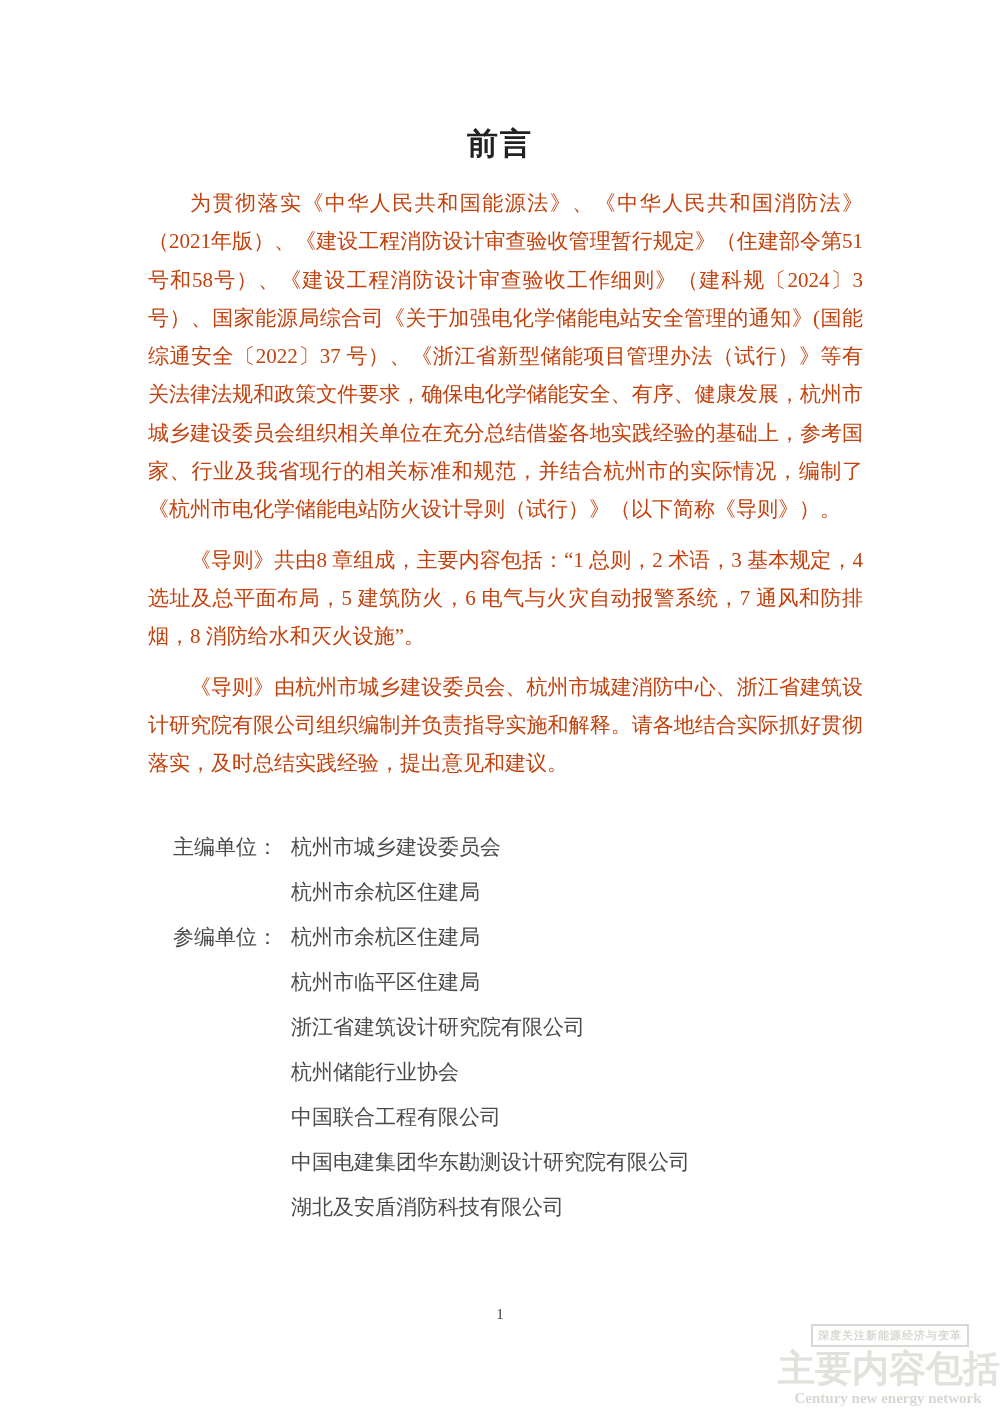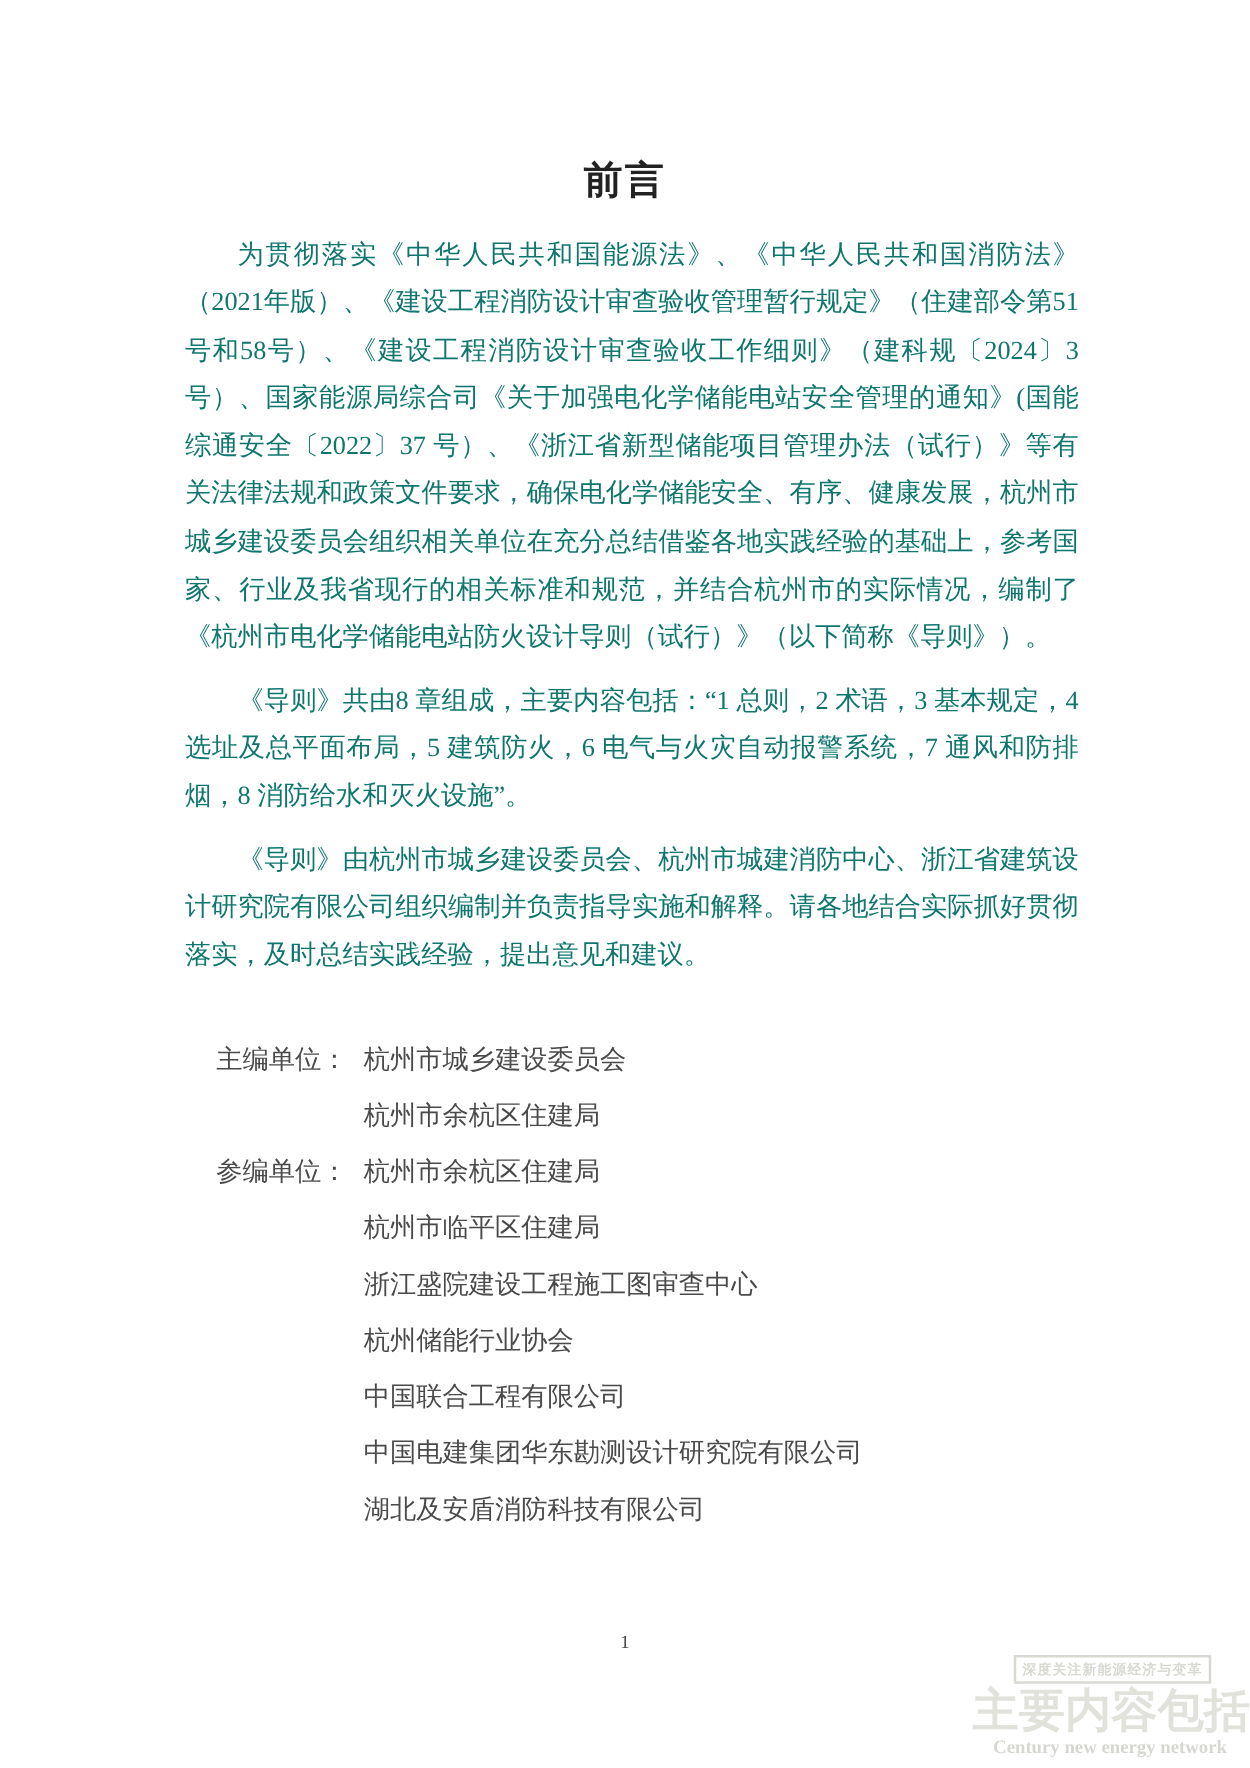--- a/index.html
+++ b/index.html
@@ -19,21 +19,21 @@
     letter-spacing:2px; line-height:36px;
   }
   .body {
     position:absolute; top:184px; left:148px; width:715px;
   }
   .para {
     margin:0;
     font-size:21px; line-height:38.3px;
     text-align:justify;
     text-indent:2em;
-    color:#0f766e;
+    color:#c2410c;
   }
   .para + .para { margin-top:12px; }
   .editors {
     position:absolute; top:825px; left:173px; width:690px;
   }
   .ed-row {
     height:45px; line-height:45px;
     font-size:21px; color:#4a4a4a;
     white-space:nowrap;
   }
@@ -89,21 +89,21 @@
       <div class="ed-row">
       <span class="ed-label"></span><span class="ed-value">杭州市余杭区住建局</span>
     </div>
       <div class="ed-row">
       <span class="ed-label">参编单位：</span><span class="ed-value">杭州市余杭区住建局</span>
     </div>
       <div class="ed-row">
       <span class="ed-label"></span><span class="ed-value">杭州市临平区住建局</span>
     </div>
       <div class="ed-row">
-      <span class="ed-label"></span><span class="ed-value">浙江盛院建设工程施工图审查中心</span>
+      <span class="ed-label"></span><span class="ed-value">浙江省建筑设计研究院有限公司</span>
     </div>
       <div class="ed-row">
       <span class="ed-label"></span><span class="ed-value">杭州储能行业协会</span>
     </div>
       <div class="ed-row">
       <span class="ed-label"></span><span class="ed-value">中国联合工程有限公司</span>
     </div>
       <div class="ed-row">
       <span class="ed-label"></span><span class="ed-value">中国电建集团华东勘测设计研究院有限公司</span>
     </div>

